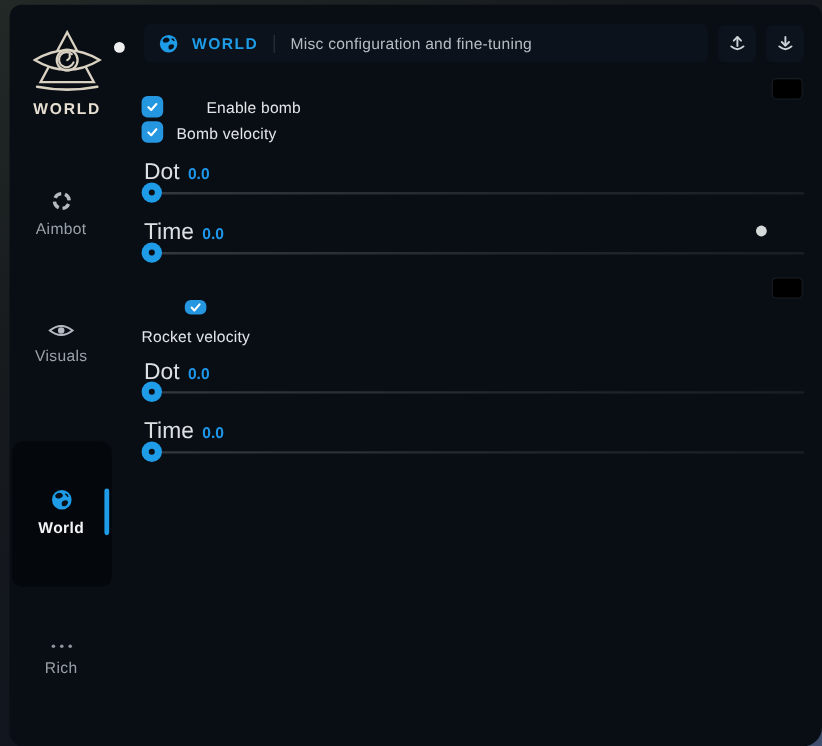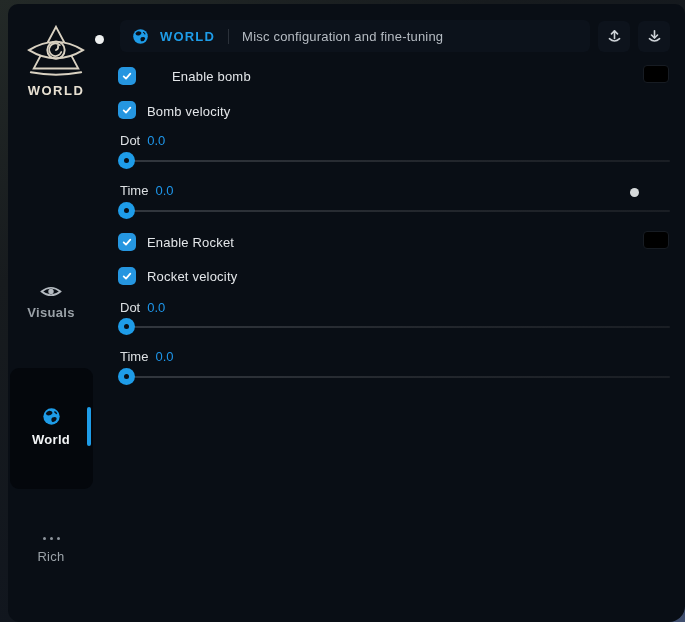--- a/index.html
+++ b/index.html
@@ -42,22 +42,22 @@
 
   
   .check-row{ position:absolute; left:118px; height:18px; display:flex; align-items:center; gap:11px; }
   .checkbox{ width:18px; height:18px; border-radius:5px; background:#2596e0;
              display:flex; align-items:center; justify-content:center; cursor:pointer; }
   .check-label{ font-size:13px; color:#e3e6e9; letter-spacing:.2px; }
   .swatch{ position:absolute; left:643px; width:26px; height:18px; background:#000;
            border:1px solid #171c23; border-radius:4px; cursor:pointer; }
 
   .slider-label{ position:absolute; left:120px; height:14px; display:flex; align-items:baseline; gap:7px; }
-  .slider-name{ font-size:13px; color:#dde0e3; }
-  .slider-value{ font-size:13px; color:#1e96ea; font-weight:normal; }
+  .slider-name{ font-size:19px; color:#dde0e3; }
+  .slider-value{ font-size:13px; color:#1e96ea; font-weight:bold; }
   .slider-track{ position:absolute; left:120px; width:550px; height:2px; border-radius:1px;
                  background:linear-gradient(90deg,#33383f 0%,#23272d 55%,#1a1e24 100%); cursor:pointer; }
   .slider-handle{ position:absolute; width:17px; height:17px; border-radius:50%;
                   background:#1e9ce8; cursor:pointer; }
   .slider-handle::after{ content:""; position:absolute; left:6px; top:6px; width:5px; height:5px;
                   border-radius:50%; background:#0a0f16; }
 
   .cursor-dot{ position:absolute; border-radius:50%; }
 </style>
 </head>
@@ -70,22 +70,28 @@
     <g fill="none" stroke="#d9d1c1" stroke-width="2" stroke-linecap="round">
       <path d="M30,3 L53,46 L7,46 Z"></path>
       <path d="M4,50 Q30,55 56,50" stroke-width="2.2"></path>
       <path d="M2,27 Q30,10 58,27 Q30,44 2,27 Z" fill="#090e15"></path>
       <circle cx="30" cy="27" r="9"></circle>
       <path d="M34,22 A6.5,6.5 0 1,0 35.5,29 M30,27 q3,-1.5 2,-4.5" stroke-width="1.8"></path>
     </g>
   </svg>
   <div class="brand">WORLD</div>
 
-
-  <div class="nav-item" style="top:284px;font-weight:bold;">
+  <div class="nav-item" style="top:158px;">
+    <svg class="nav-icon" width="19" height="19" viewBox="0 0 20 20">
+      <circle cx="10" cy="10" r="6.5" fill="none" stroke="#b4bac0" stroke-width="3" stroke-dasharray="6.8 3.4" transform="rotate(24 10 10)"></circle>
+    </svg>
+    <div class="nav-label">Aimbot</div>
+  </div>
+
+  <div class="nav-item" style="top:268px;">
     <svg class="nav-icon" width="22" height="15" viewBox="0 0 22 14">
       <path d="M1.5,7 Q11,-0.5 20.5,7 Q11,14.5 1.5,7 Z" fill="none" stroke="#b4bac0" stroke-width="1.6"></path>
       <circle cx="11" cy="7" r="2.7" fill="#b4bac0"></circle>
     </svg>
     <div class="nav-label">Visuals</div>
   </div>
 
   <div class="active-panel"></div>
   <div class="nav-item active" style="top:407px;">
     <svg class="nav-icon" width="19" height="19" viewBox="0 0 20 20">
@@ -127,21 +133,21 @@
     </svg>
   </div>
   <div class="icon-btn" style="left:638px;">
     <svg width="17" height="17" viewBox="0 0 18 18" fill="none" stroke="#ced3d8" stroke-width="1.7" stroke-linecap="round" stroke-linejoin="round">
       <path d="M9,3 L9,10.4"></path>
         <path d="M5.8,7.4 L9,10.6 L12.2,7.4"></path>
         <path d="M3.6,11.3 Q9,16.2 14.4,11.3"></path>
     </svg>
   </div>
 
-  <div class="check-row" style="top:67px;gap:36px;">
+  <div class="check-row" style="top:80px;gap:36px;">
     <span class="checkbox">
       <svg width="12" height="12" viewBox="0 0 18 18" fill="none" stroke="#ffffff" stroke-width="2.6" stroke-linecap="round" stroke-linejoin="round">
         <polyline points="4,9.5 7.5,13 14,5.5"></polyline>
       </svg>
     </span>
     <span class="check-label">Enable bomb</span>
   </div>
   <div class="swatch" style="top:65px;"></div>
 
   <div class="check-row" style="top:101px;align-items:flex-end;">
@@ -160,31 +166,23 @@
   <div class="slider-track" style="top:160px;"></div>
   <div class="slider-handle" style="left:118px; top:152px;"></div>
 
   <div class="slider-label" style="top:183px;">
     <span class="slider-name">Time</span>
     <span class="slider-value">0.0</span>
   </div>
   <div class="slider-track" style="top:210px;"></div>
   <div class="slider-handle" style="left:118px; top:202px;"></div>
 
-  <div class="check-row" style="top:233px;">
-    <span class="checkbox">
-      <svg width="12" height="12" viewBox="0 0 18 18" fill="none" stroke="#ffffff" stroke-width="2.6" stroke-linecap="round" stroke-linejoin="round">
-        <polyline points="4,9.5 7.5,13 14,5.5"></polyline>
-      </svg>
-    </span>
-    <span class="check-label">Enable Rocket</span>
-  </div>
   <div class="swatch" style="top:231px;"></div>
 
-  <div class="check-row" style="top:267px;">
+  <div class="check-row" style="top:250px;flex-direction:column;">
     <span class="checkbox">
       <svg width="12" height="12" viewBox="0 0 18 18" fill="none" stroke="#ffffff" stroke-width="2.6" stroke-linecap="round" stroke-linejoin="round">
         <polyline points="4,9.5 7.5,13 14,5.5"></polyline>
       </svg>
     </span>
     <span class="check-label">Rocket velocity</span>
   </div>
 
   <div class="slider-label" style="top:300px;">
     <span class="slider-name">Dot</span>

